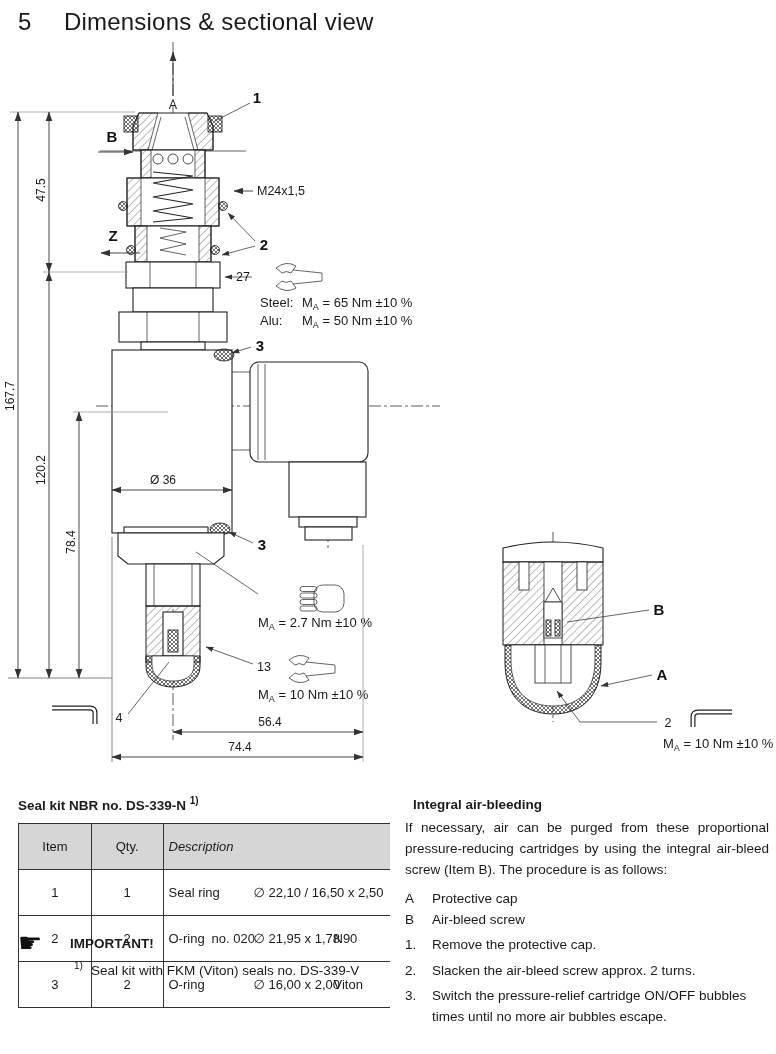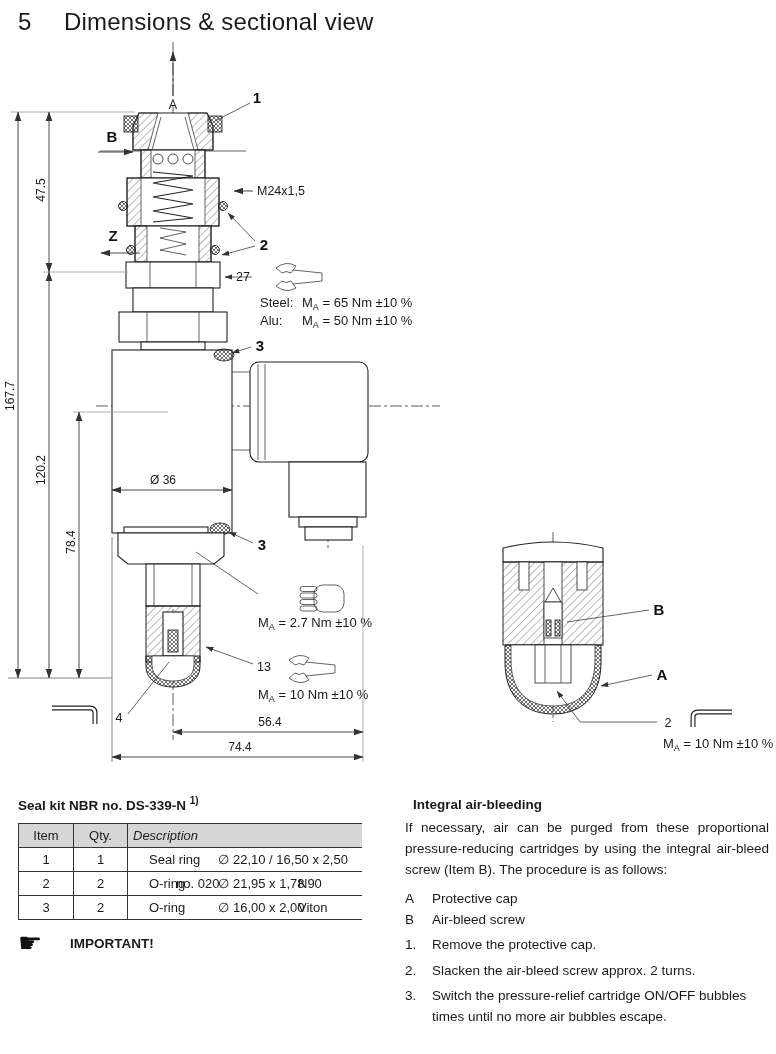--- a/index.html
+++ b/index.html
@@ -26,29 +26,29 @@
   .ttxt{font-family:"Liberation Sans",sans-serif;font-size:13px;fill:#1a1a1a;}
   .sub{font-size:9px;}
   .keyline{fill:none;stroke:#222;stroke-width:5;stroke-linecap:butt;}
   .keycore{fill:none;stroke:#fff;stroke-width:2.6;}
   
   .seal-kit{position:absolute;left:18px;top:795px;width:372px;font-size:13.5px;}
   .sk-title{font-weight:bold;font-size:13.5px;}
   .sk-title sup,.fn sup{font-size:10px;}
   table.sk{border-collapse:collapse;margin-top:10px;table-layout:fixed;}
   table.sk{border-top:1px solid #333;border-left:1px solid #333;}
-  table.sk th,table.sk td{border-bottom:1px solid #333;height:23px;padding:0;
+  table.sk th,table.sk td{border-bottom:1px solid #333;height:23px;padding:11px;
       font-size:13px;font-weight:normal;vertical-align:middle;}
   table.sk .c1{width:54px;text-align:center;}
   table.sk .c2{width:53px;text-align:center;border-left:1px solid #333;}
   table.sk .c3{width:229px;border-left:1px solid #333;position:relative;}
   table.sk thead th{background:#d6d6d6;}
   table.sk thead .c3{text-align:left;padding-left:5px;font-weight:normal;font-style:italic;}
   .dcell span{position:absolute;top:50%;transform:translateY(-50%);white-space:nowrap;}
-  .dn{left:21px;} .dnote{left:48px;} .dsz{left:90px;} .dmat{left:170px;}
+  .dn{left:5px;} .dnote{left:48px;} .dsz{left:90px;} .dmat{left:170px;}
   .important{position:absolute;left:18px;top:930px;width:372px;}
   .imp-row{display:flex;align-items:center;}
   .hand-glyph{font-size:27px;line-height:26px;width:52px;color:#111;}
   .imp-label{font-weight:bold;font-size:13.5px;}
   .fn{margin-top:4px;padding-left:56px;font-size:13.5px;}
   .fn .fn-text{padding-left:8px;}
   
   .airbleed{position:absolute;left:405px;top:794px;width:364px;font-size:13.5px;line-height:21px;}
   .ab-head{font-weight:bold;margin:0 0 2px 8px;}
   .ab-intro{text-align:justify;margin:0 0 8px 0;}
@@ -318,20 +318,23 @@
         </tr>
       </tbody>
     </table>
   </div>
 
   <div class="important">
     <div class="imp-row">
       <span class="hand-glyph">☛</span>
       <span class="imp-label">IMPORTANT!</span>
     </div>
+    <div class="fn">
+      <sup>1)</sup><span class="fn-text">Seal kit with FKM (Viton) seals no. DS-339-V</span>
+    </div>
   </div>
 
   <div class="airbleed">
     <p class="ab-head">Integral air-bleeding</p>
     <p class="ab-intro">If necessary, air can be purged from these proportional pressure-reducing cartridges by using the integral air-bleed screw (Item B). The procedure is as follows:</p>
     <div class="leg-row">
       <span class="leg-key">A</span>
       <span>Protective cap</span>
     </div>
     <div class="leg-row">

